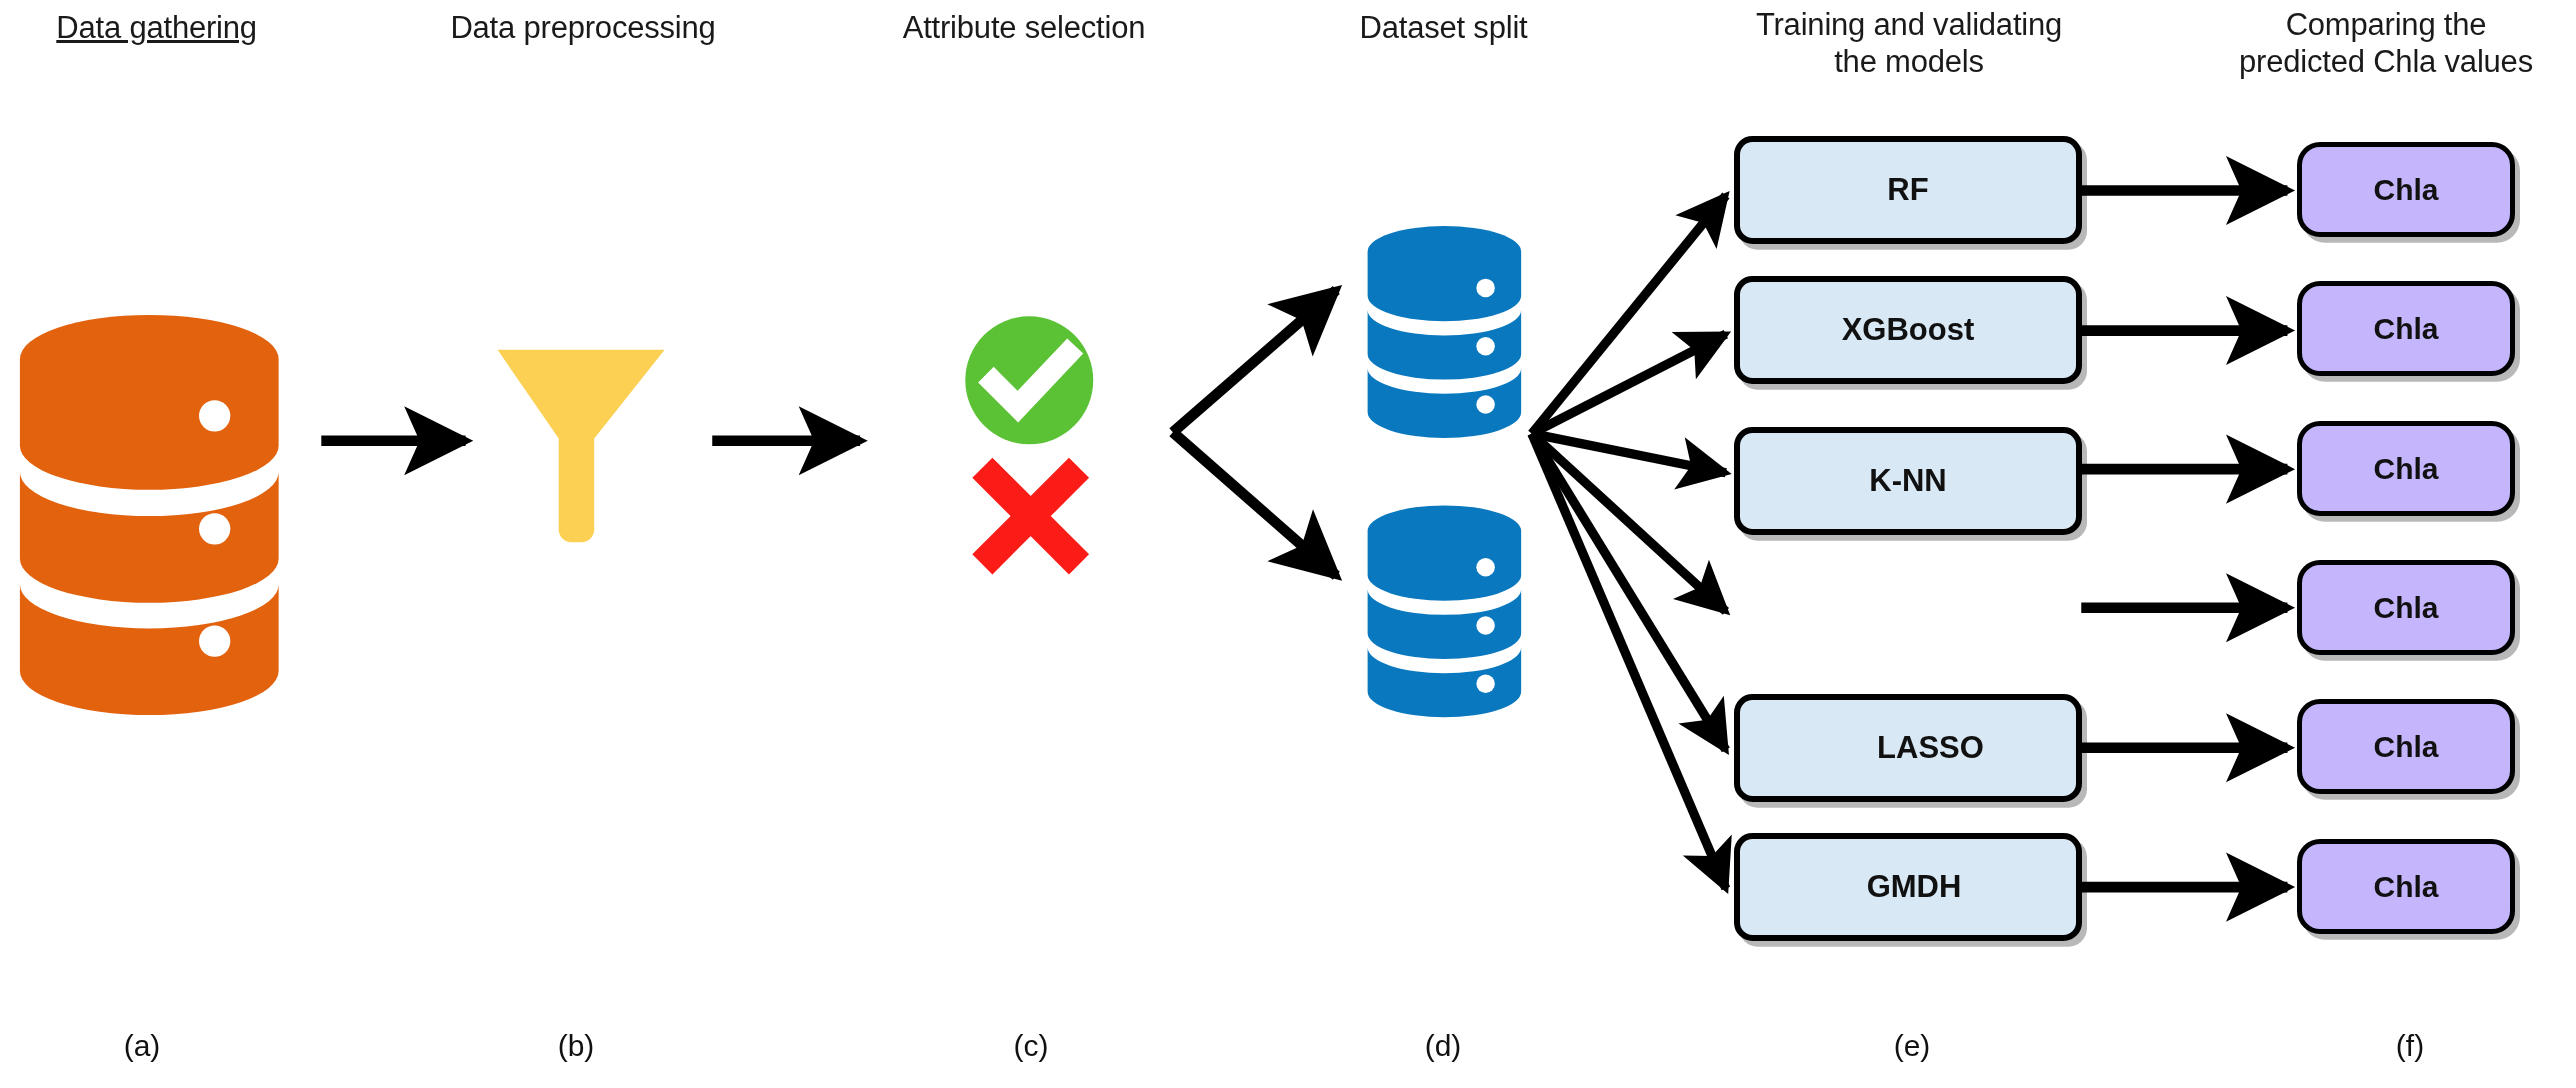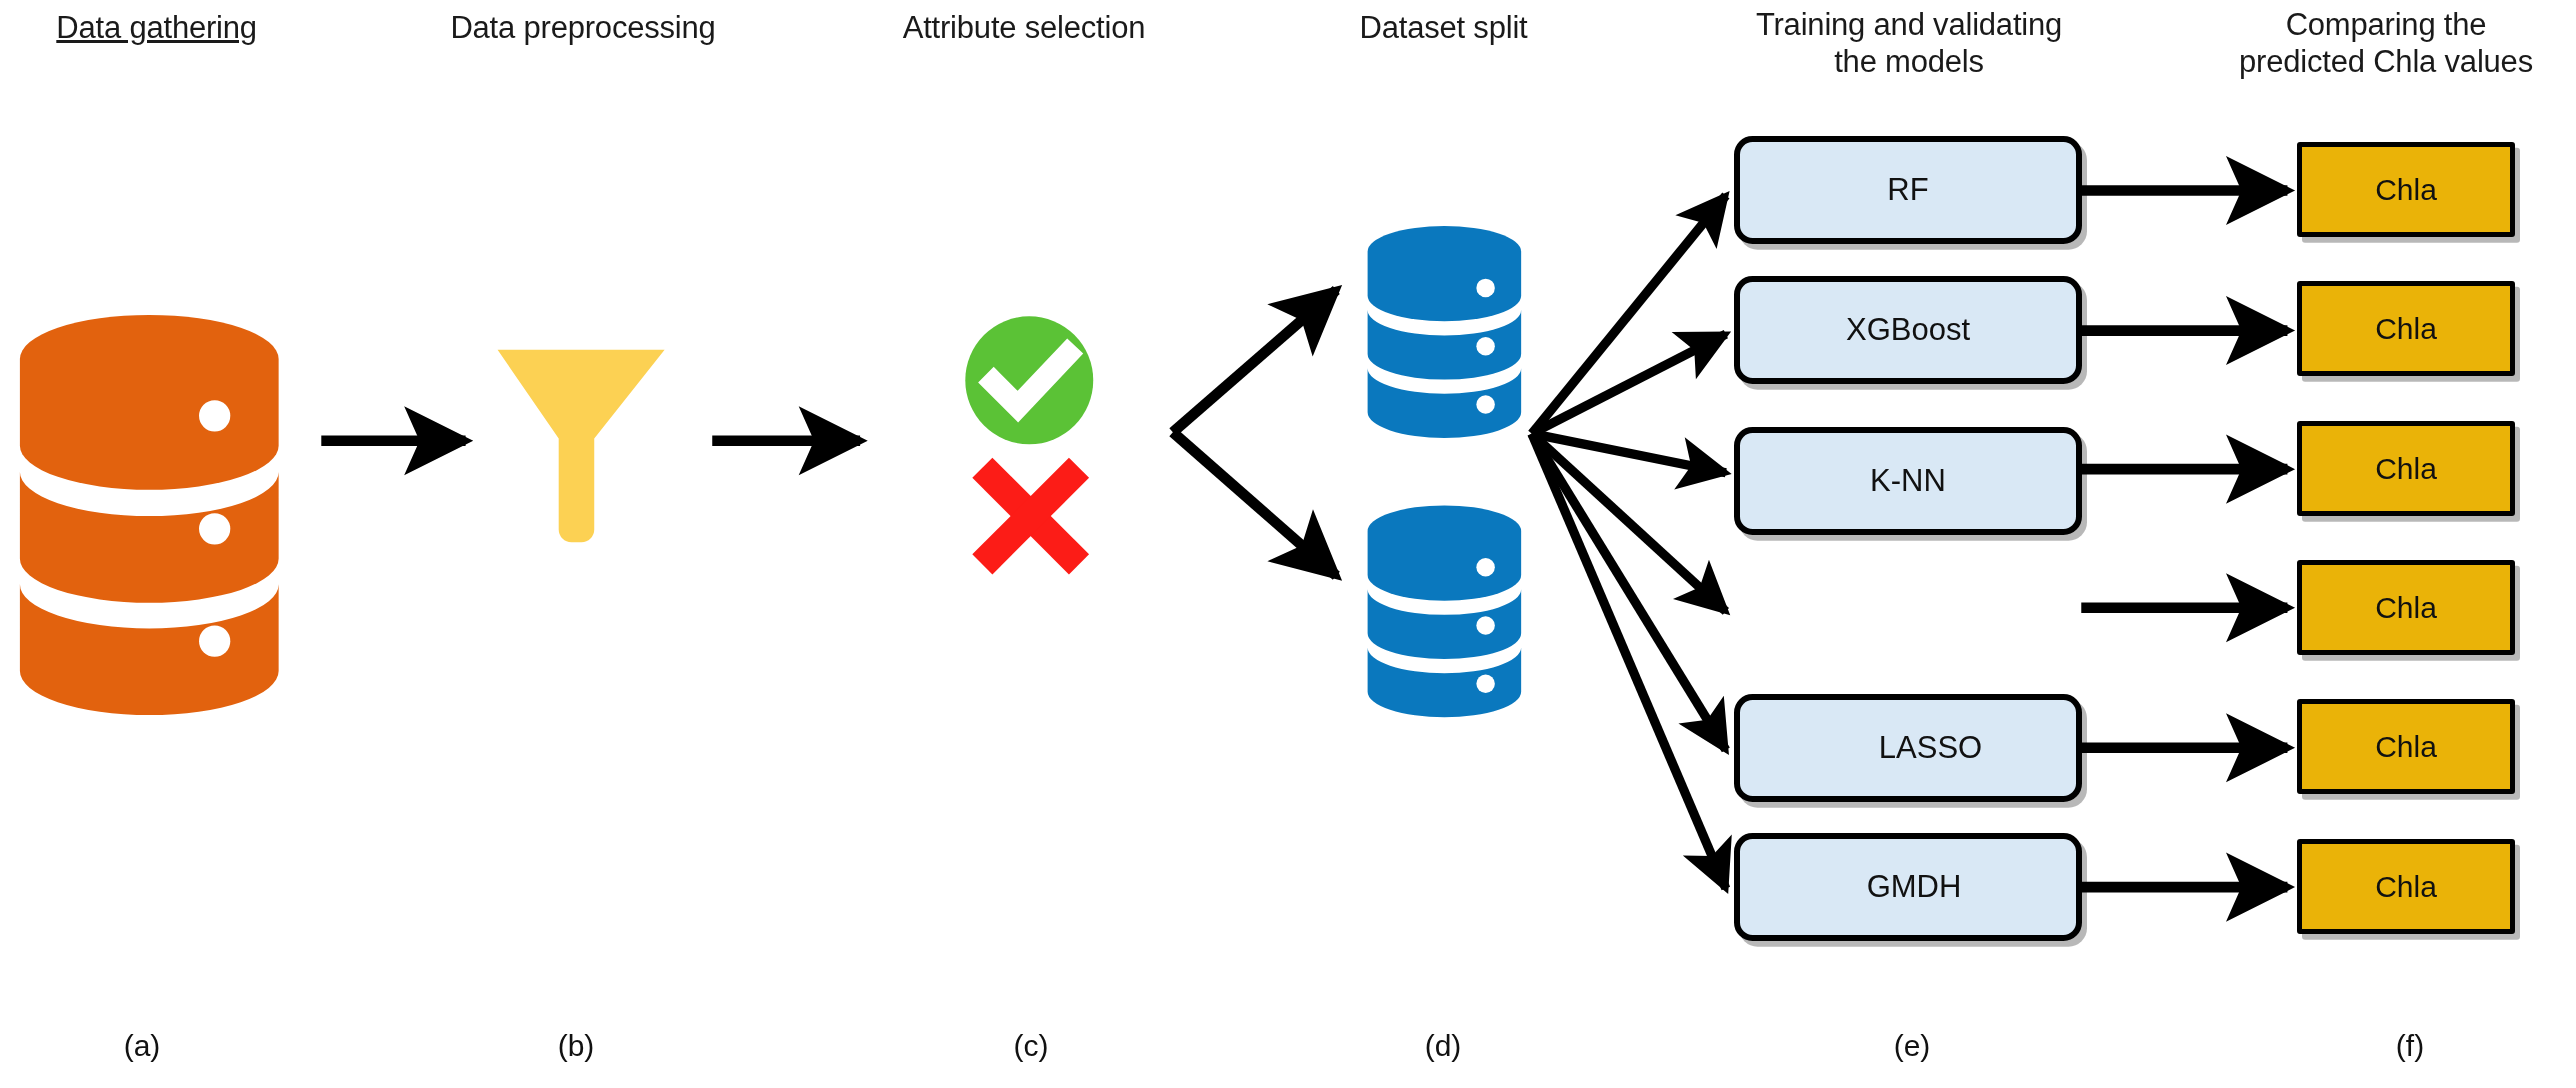--- a/index.html
+++ b/index.html
@@ -38,23 +38,24 @@
     position:absolute;
     box-sizing:border-box;
     border:6.4px solid #000000;
     border-radius:18.5px;
     display:flex;
     align-items:center;
     justify-content:center;
     font-size:31px;
     color:#111111;
     box-shadow:5px 5.7px 0 0 rgba(0,0,0,0.28);
+    font-weight:bold;
   }
   .pbox.model{background:#d9e8f5;}
-  .pbox.out{background:#eab308;border-width:5.7px;border-radius:3px;font-size:30px;}
+  .pbox.out{background:#c4b5fd;border-width:5.7px;border-radius:23px;font-size:30px;}
 
   
   #vec{position:absolute;left:0;top:0;width:2576px;height:1089px;pointer-events:none;}
 </style>
 </head>
 <body>
 
 <div id="stage">
 
   <svg id="vec" viewBox="0 0 3624 1532">

